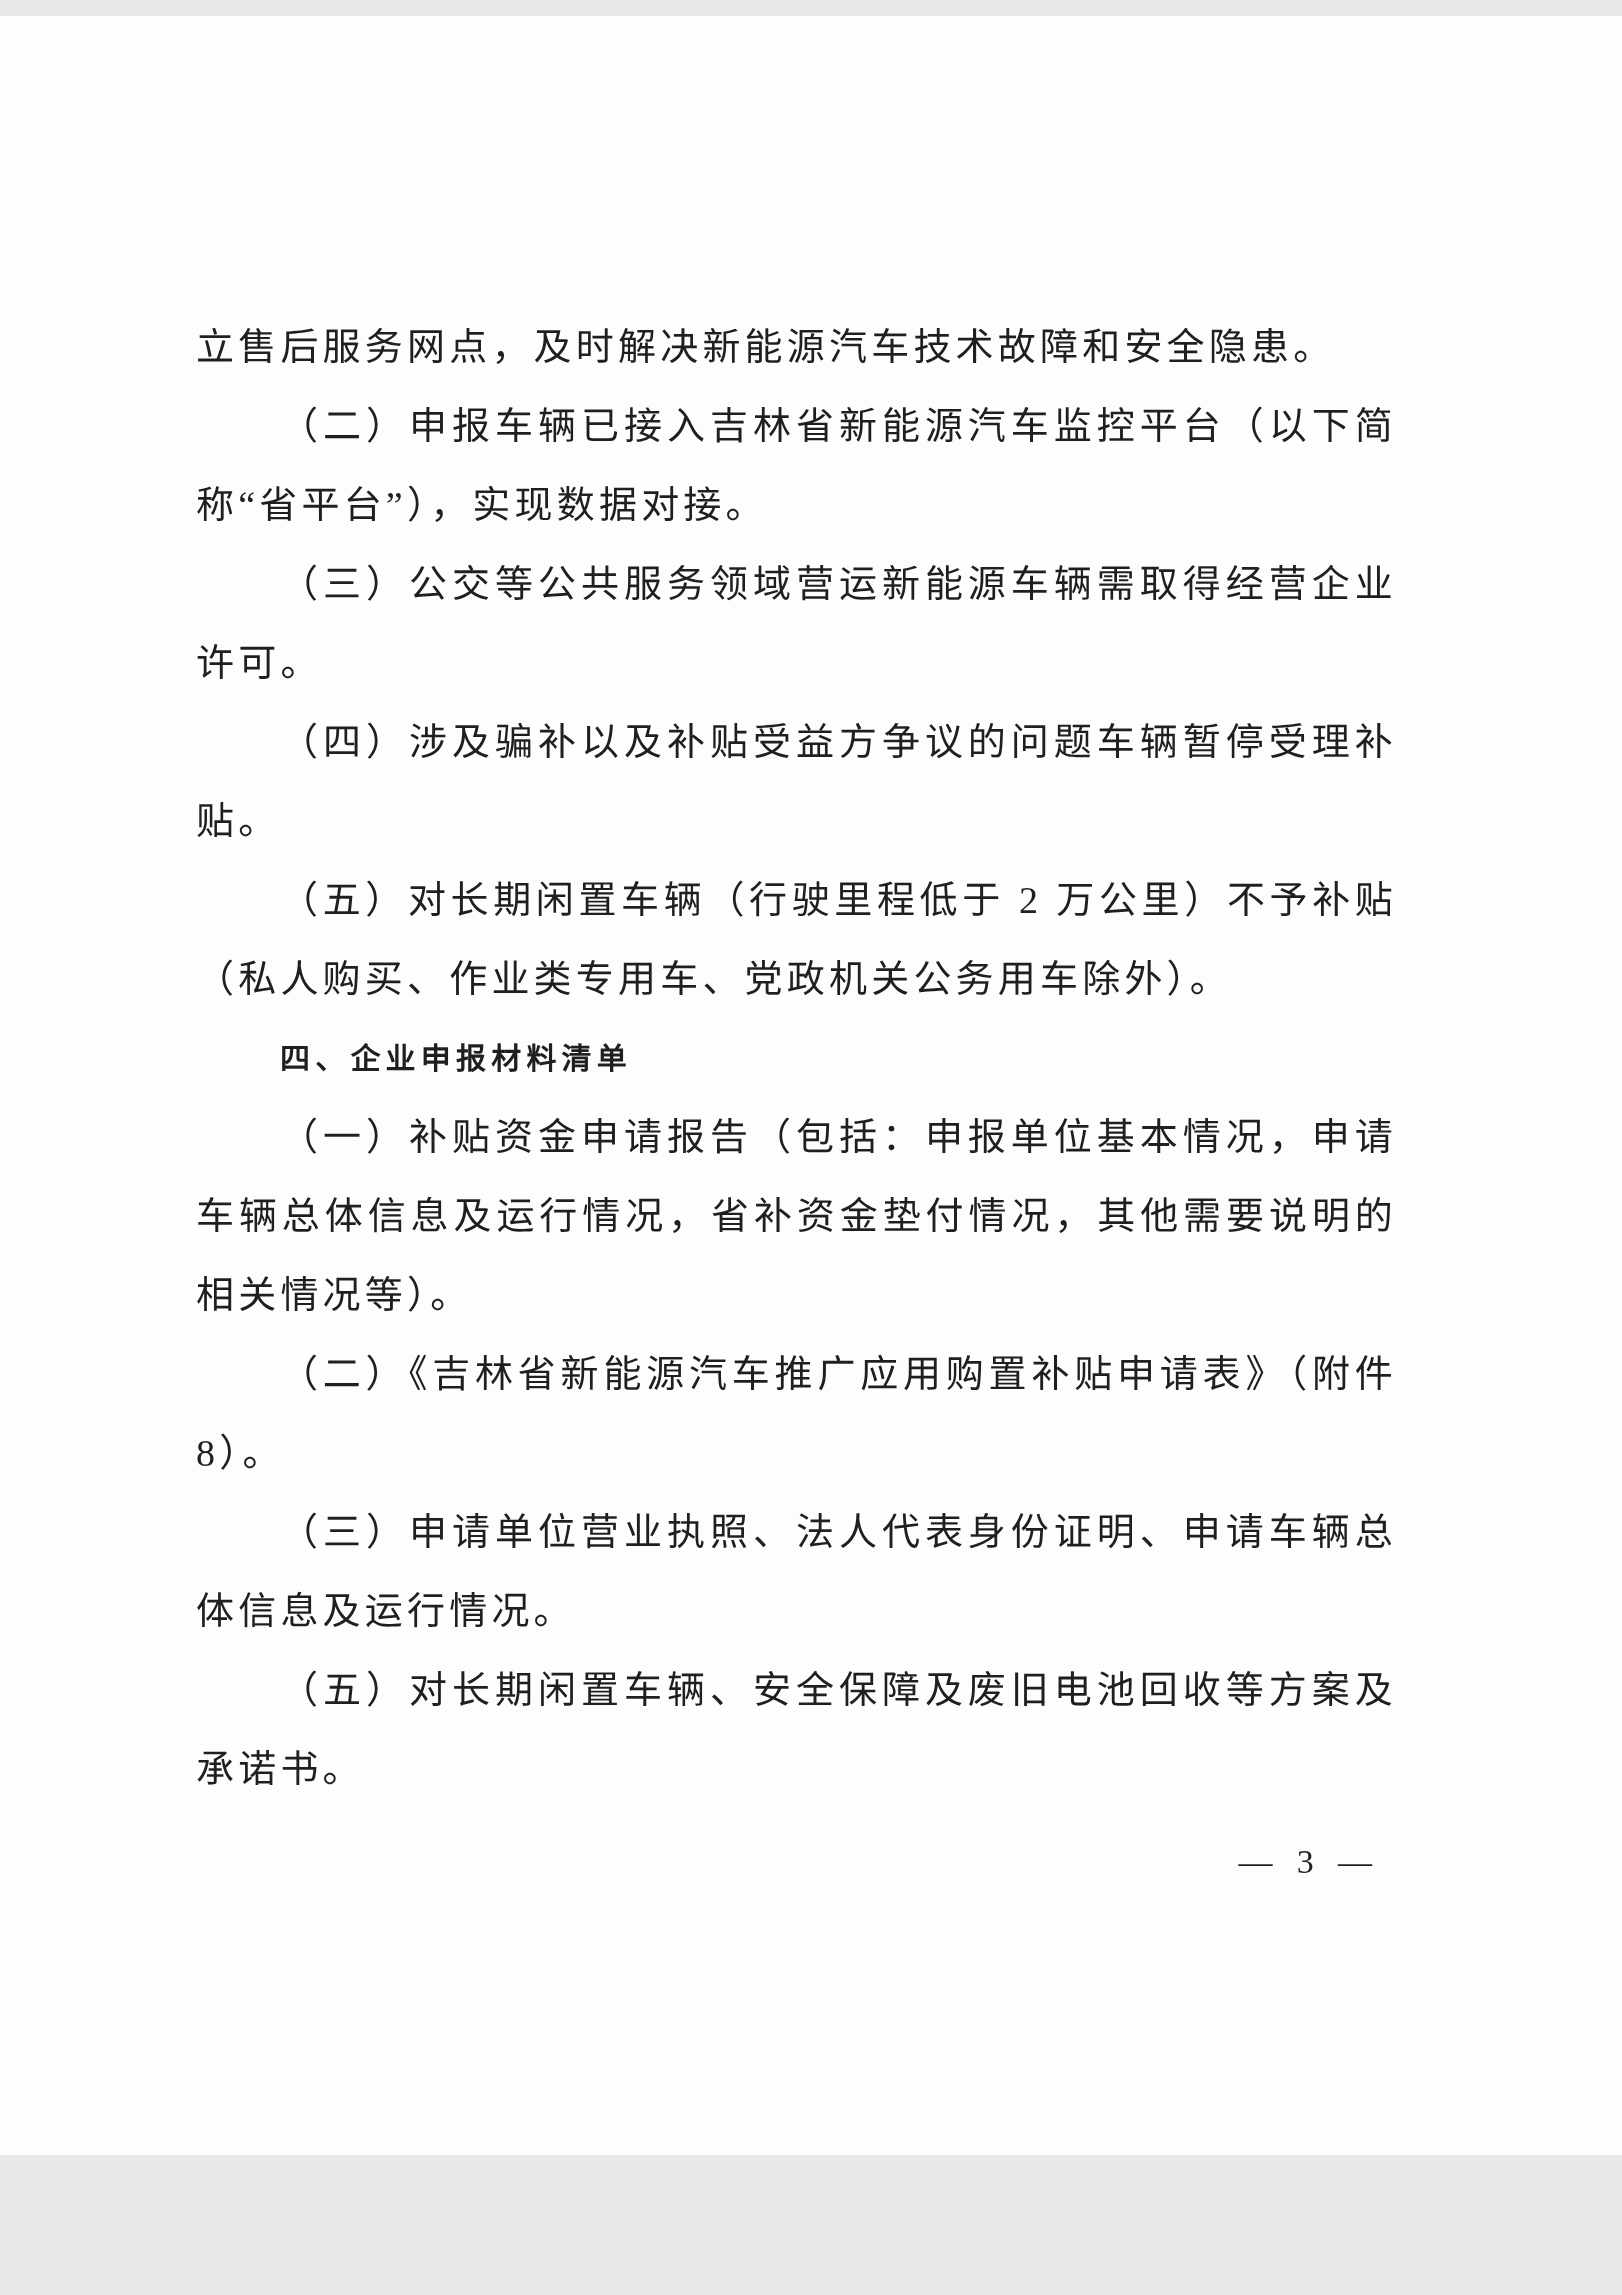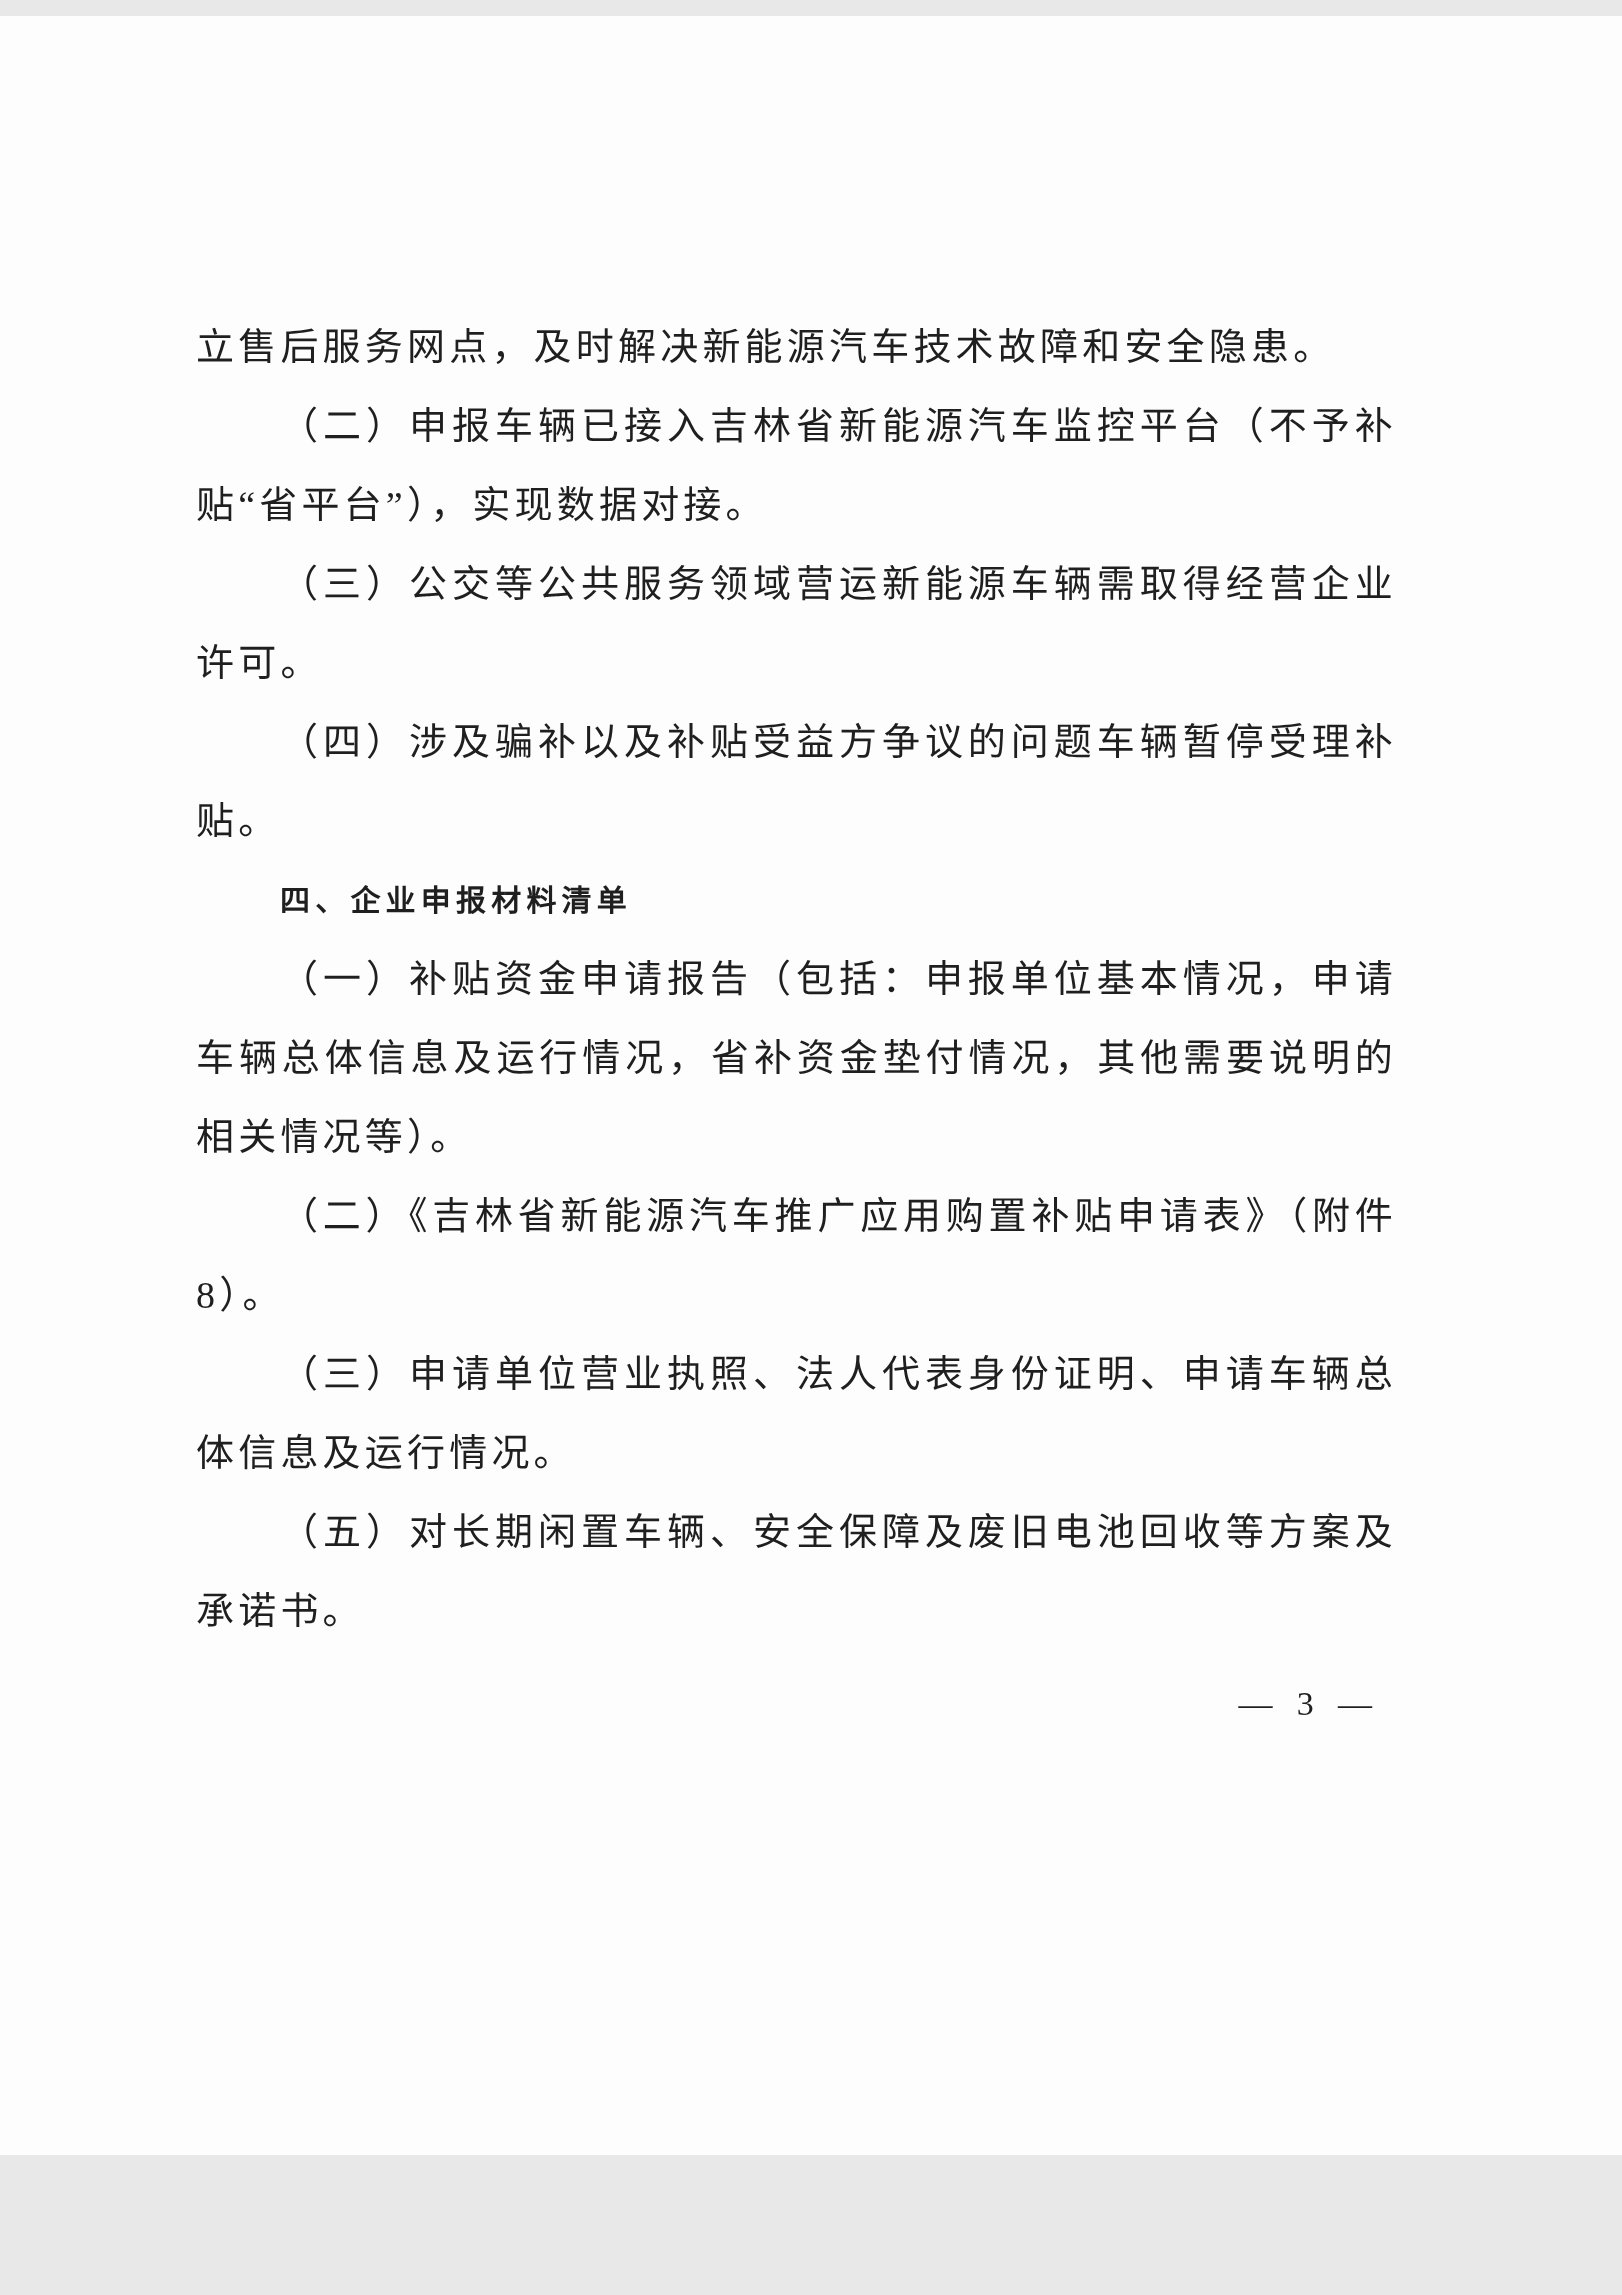--- a/index.html
+++ b/index.html
@@ -53,23 +53,24 @@
     letter-spacing: 7.9px;
     text-align: right;
   }
 </style>
 </head>
 <body>
 
 <div class="page">
   <div class="content">
     <p class="para">立售后服务网点，及时解决新能源汽车技术故障和安全隐患。</p>
-    <p class="para indent">（二）申报车辆已接入吉林省新能源汽车监控平台（不予补贴“省平台”），实现数据对接。</p>
+    <p class="para indent">（二）申报车辆已接入吉林省新能源汽车监控平台（以下简称“省平台”），实现数据对接。</p>
     <p class="para indent">（三）公交等公共服务领域营运新能源车辆需取得经营企业许可。</p>
     <p class="para indent">（四）涉及骗补以及补贴受益方争议的问题车辆暂停受理补贴。</p>
+    <p class="para indent">（五）对长期闲置车辆（行驶里程低于 2 万公里）不予补贴（私人购买、作业类专用车、党政机关公务用车除外）。</p>
     <h2 class="heading">四、企业申报材料清单</h2>
     <p class="para indent">（一）补贴资金申请报告（包括：申报单位基本情况，申请车辆总体信息及运行情况，省补资金垫付情况，其他需要说明的相关情况等）。</p>
     <p class="para indent">（二）《吉林省新能源汽车推广应用购置补贴申请表》（附件 8）。</p>
     <p class="para indent">（三）申请单位营业执照、法人代表身份证明、申请车辆总体信息及运行情况。</p>
     <p class="para indent">（五）对长期闲置车辆、安全保障及废旧电池回收等方案及承诺书。</p>
     <div class="page-number">— 3 —</div>
   </div>
 </div>
 
 

